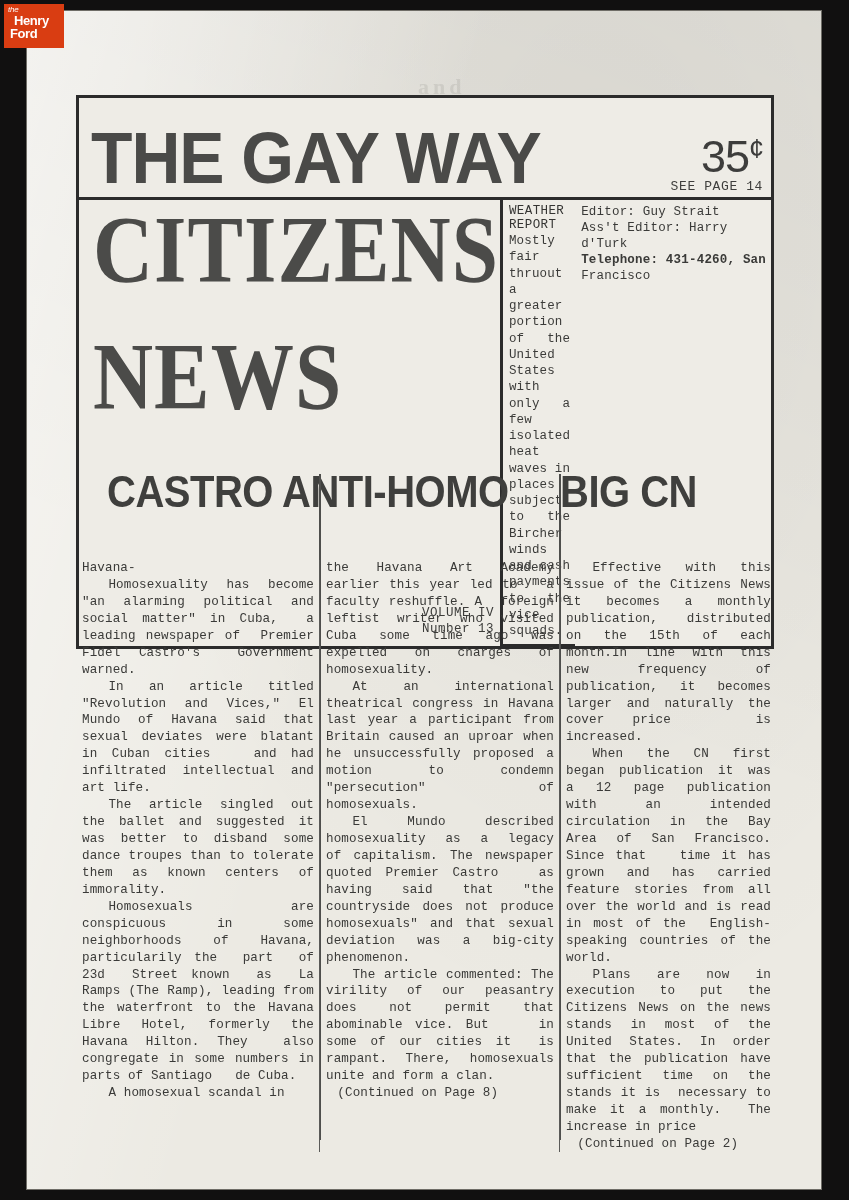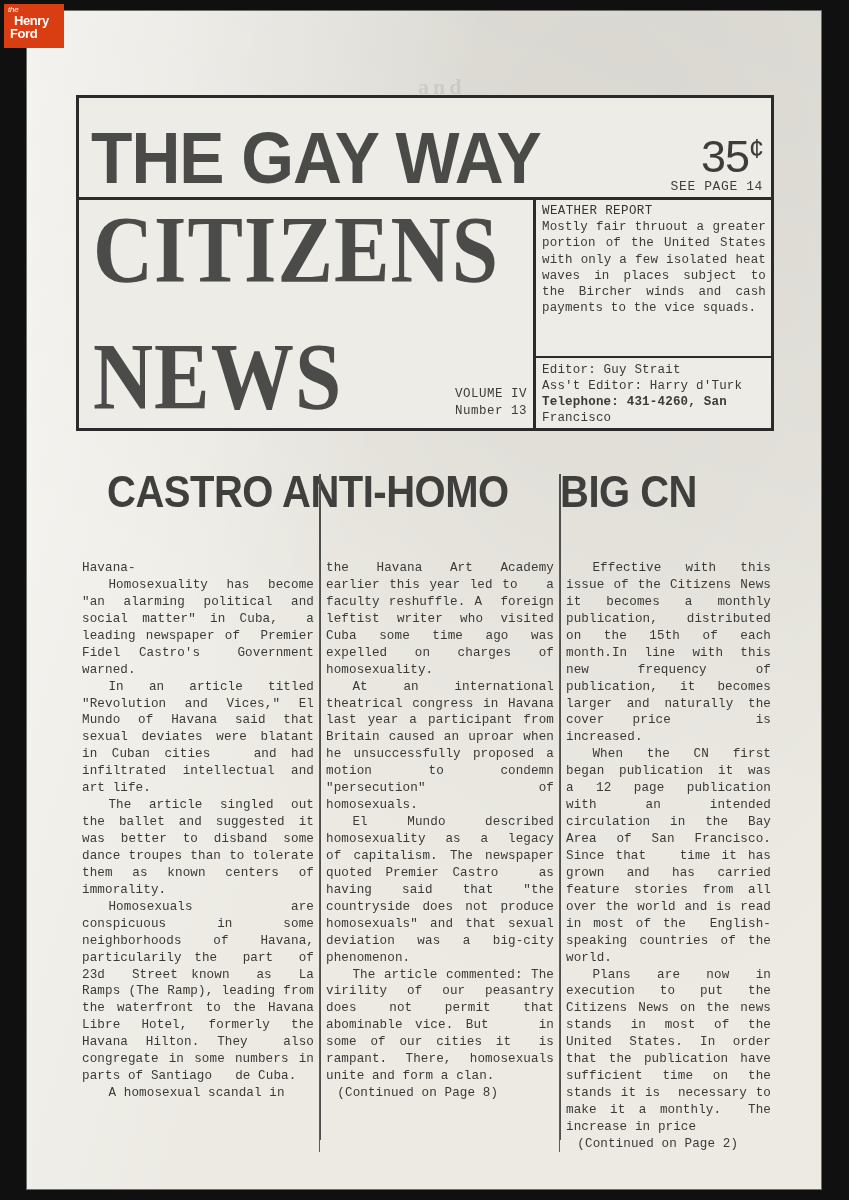--- a/index.html
+++ b/index.html
@@ -174,21 +174,21 @@
     color: #3c3c3a;
     letter-spacing: 0.5px;
     text-align: left;
   }
 
   #mast-right {
     flex: 0 0 238px;
     border-left: 3px solid #2b2b2b;
     box-sizing: border-box;
     display: flex;
-    flex-direction: column;
+    flex-direction: row;
   }
   #weather-box {
     padding: 4px 5px 5px 6px;
     border-bottom: 2px solid #2b2b2b;
     flex: 1 1 auto;
   }
   #weather-title {
     font-size: 12.5px;
     color: #353533;
     letter-spacing: 0.4px;

